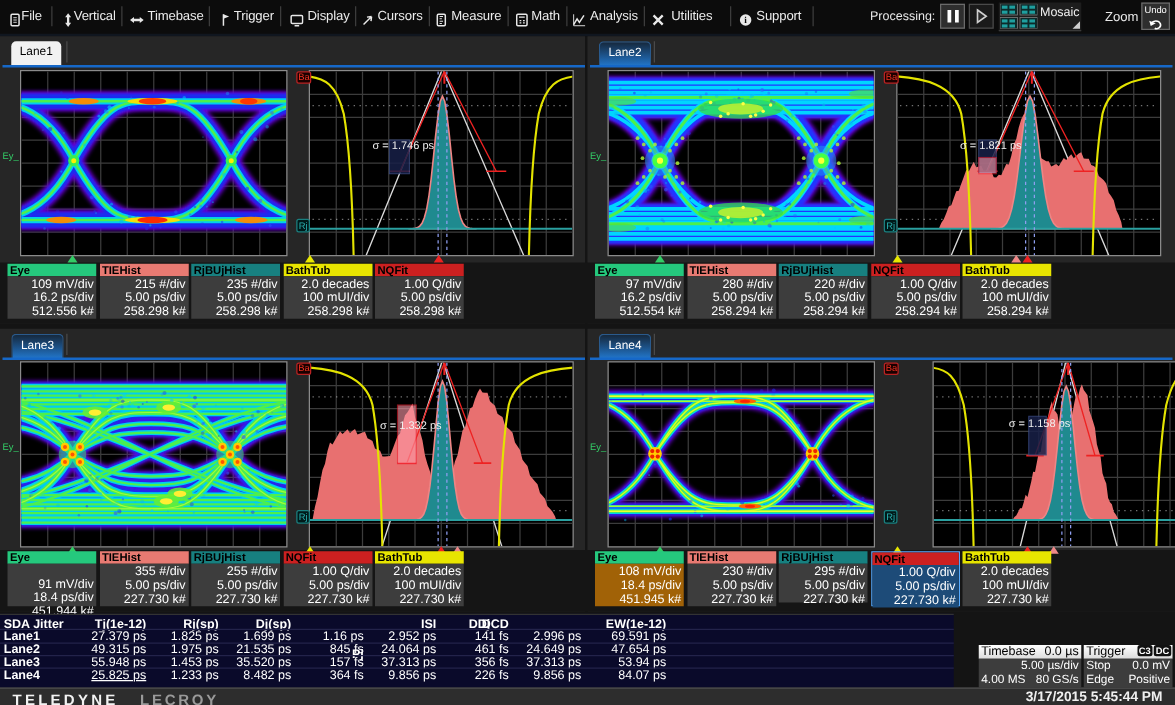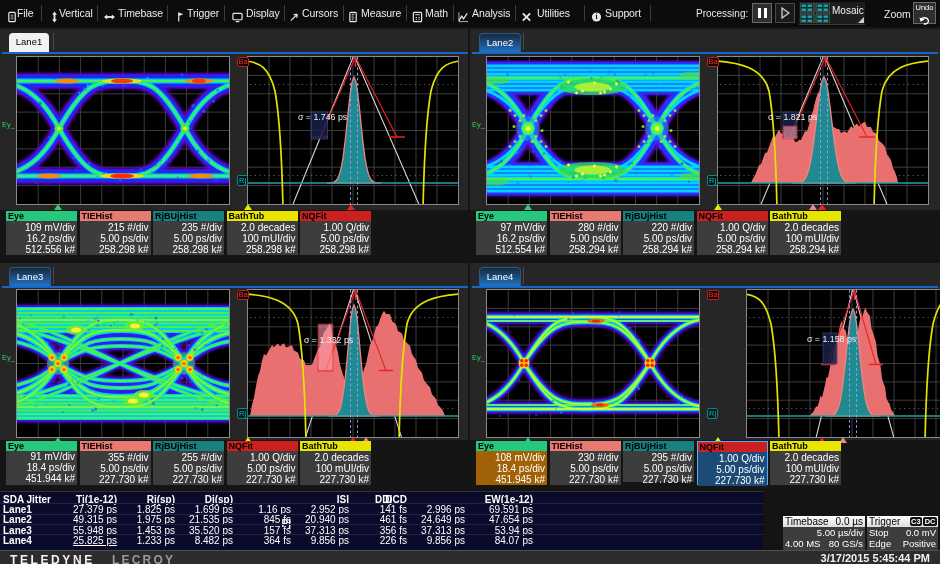--- a/index.html
+++ b/index.html
@@ -1089,21 +1089,21 @@
   </div>
 <div style="position:absolute;left:2px;top:353px;font-size:7.5px;color:#33cc66;">Ey_</div>
 <div style="position:absolute;left:237px;top:290px;font-size:7.5px;color:#ee3322;border:1px solid #bb2222;border-radius:2px;padding:0 0.5px;background:#1a0000;line-height:7.5px;">Ba</div>
 <div style="position:absolute;left:237px;top:408px;font-size:7.5px;color:#2ab0b0;border:1px solid #1a8080;border-radius:2px;padding:0 1px;background:#001a1a;">Rj</div>
 <div style="position:absolute;left:53.5px;top:436.5px;width:0;height:0;border-left:4.5px solid transparent;border-right:4.5px solid transparent;border-bottom:6.5px solid #33cc66;"></div>
 <div style="position:absolute;left:243.5px;top:436.5px;width:0;height:0;border-left:4.5px solid transparent;border-right:4.5px solid transparent;border-bottom:6.5px solid #e8e800;"></div>
 <div style="position:absolute;left:348.5px;top:436.5px;width:0;height:0;border-left:4.5px solid transparent;border-right:4.5px solid transparent;border-bottom:6.5px solid #e22;"></div>
 <div style="position:absolute;left:361.5px;top:436.5px;width:0;height:0;border-left:4.5px solid transparent;border-right:4.5px solid transparent;border-bottom:6.5px solid #ee8888;"></div>
 <div style="position:absolute;left:6px;top:440.5px;width:71px;height:44px;box-sizing:border-box;">
     <div style="height:10.5px;background:#25c87d;color:#000;font-size:9px;font-weight:bold;line-height:10.5px;padding-left:2px;">Eye</div>
-    <div style="background:#3d3d3d;color:#fff;font-size:10px;text-align:right;padding-right:2px;line-height:11px;height:33.5px;padding-top:0;box-sizing:border-box;">91 mV/div<br>18.4 ps/div<br>451.944 k#</div>
+    <div style="background:#3d3d3d;color:#fff;font-size:10px;text-align:right;padding-right:2px;line-height:11px;height:33.5px;padding-top:11px;box-sizing:border-box;">91 mV/div<br>18.4 ps/div<br>451.944 k#</div>
   </div>
 <div style="position:absolute;left:79.5px;top:440.5px;width:71px;height:44px;box-sizing:border-box;">
     <div style="height:10.5px;background:#e87a72;color:#000;font-size:9px;font-weight:bold;line-height:10.5px;padding-left:2px;">TIEHist</div>
     <div style="background:#3d3d3d;color:#fff;font-size:10px;text-align:right;padding-right:2px;line-height:11px;height:33.5px;padding-top:0.5px;box-sizing:border-box;">355 #/div<br>5.00 ps/div<br>227.730 k#</div>
   </div>
 <div style="position:absolute;left:153.0px;top:440.5px;width:71px;height:44px;box-sizing:border-box;">
     <div style="height:10.5px;background:#178080;color:#000;font-size:9px;font-weight:bold;line-height:10.5px;padding-left:2px;">RjBUjHist</div>
     <div style="background:#3d3d3d;color:#fff;font-size:10px;text-align:right;padding-right:2px;line-height:11px;height:33.5px;padding-top:0.5px;box-sizing:border-box;">255 #/div<br>5.00 ps/div<br>227.730 k#</div>
   </div>
 <div style="position:absolute;left:226.5px;top:440.5px;width:71px;height:44px;box-sizing:border-box;">
@@ -1349,21 +1349,21 @@
     <div class="abs" style="left:259px;top:12.0px;width:90px;text-align:right;font-size:10px;color:#fff;">2.952 ps</div>
     <div class="abs" style="left:317px;top:12.0px;width:90px;text-align:right;font-size:10px;color:#fff;">141 fs</div>
     <div class="abs" style="left:375px;top:12.0px;width:90px;text-align:right;font-size:10px;color:#fff;">2.996 ps</div>
     <div class="abs" style="left:443px;top:12.0px;width:90px;text-align:right;font-size:10px;color:#fff;">69.591 ps</div>
     <div class="abs" style="left:0px;top:21.5px;width:763px;height:1px;background:#23234a;"></div>
     <div class="abs" style="left:3px;top:22.3px;font-size:10px;font-weight:bold;color:#fff;">Lane2</div>
     <div class="abs" style="left:27px;top:22.3px;width:90px;text-align:right;font-size:10px;color:#fff;">49.315 ps</div>
     <div class="abs" style="left:85px;top:22.3px;width:90px;text-align:right;font-size:10px;color:#fff;">1.975 ps</div>
     <div class="abs" style="left:143px;top:22.3px;width:90px;text-align:right;font-size:10px;color:#fff;">21.535 ps</div>
     <div class="abs" style="left:201px;top:22.3px;width:90px;text-align:right;font-size:10px;color:#fff;">845 fs</div>
-    <div class="abs" style="left:259px;top:22.3px;width:90px;text-align:right;font-size:10px;color:#fff;">20.940 ps</div>
+    <div class="abs" style="left:259px;top:22.3px;width:90px;text-align:right;font-size:10px;color:#fff;">24.064 ps</div>
     <div class="abs" style="left:317px;top:22.3px;width:90px;text-align:right;font-size:10px;color:#fff;">461 fs</div>
     <div class="abs" style="left:375px;top:22.3px;width:90px;text-align:right;font-size:10px;color:#fff;">24.649 ps</div>
     <div class="abs" style="left:443px;top:22.3px;width:90px;text-align:right;font-size:10px;color:#fff;">47.654 ps</div>
     <div class="abs" style="left:0px;top:31.8px;width:763px;height:1px;background:#23234a;"></div>
     <div class="abs" style="left:3px;top:32.6px;font-size:10px;font-weight:bold;color:#fff;">Lane3</div>
     <div class="abs" style="left:27px;top:32.6px;width:90px;text-align:right;font-size:10px;color:#fff;">55.948 ps</div>
     <div class="abs" style="left:85px;top:32.6px;width:90px;text-align:right;font-size:10px;color:#fff;">1.453 ps</div>
     <div class="abs" style="left:143px;top:32.6px;width:90px;text-align:right;font-size:10px;color:#fff;">35.520 ps</div>
     <div class="abs" style="left:201px;top:32.6px;width:90px;text-align:right;font-size:10px;color:#fff;">157 fs</div>
     <div class="abs" style="left:259px;top:32.6px;width:90px;text-align:right;font-size:10px;color:#fff;">37.313 ps</div>

